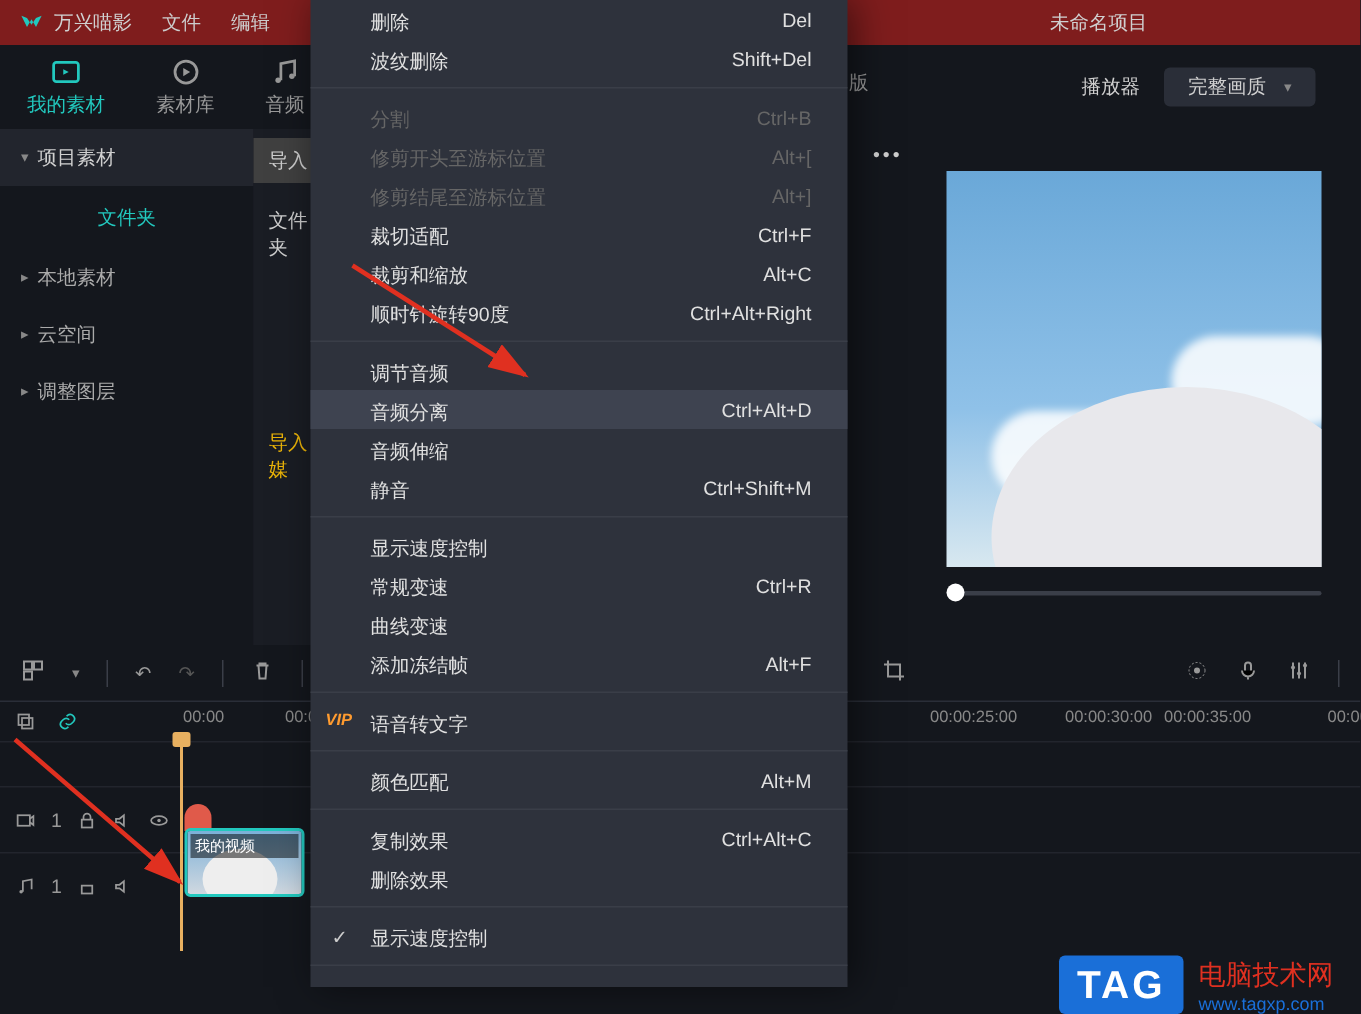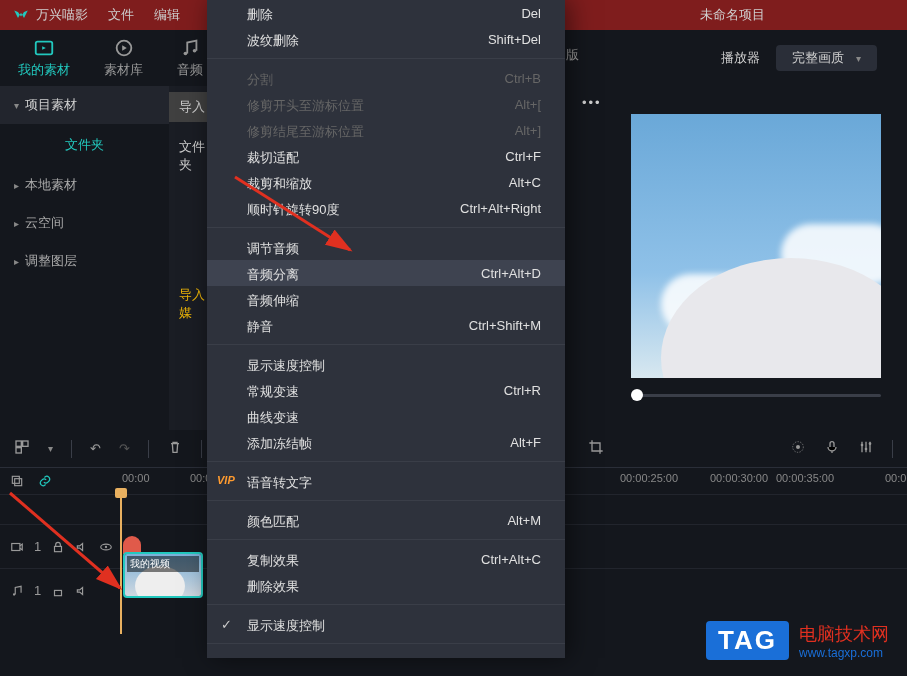--- a/index.html
+++ b/index.html
@@ -76,21 +76,21 @@
 .clip-dome { position:absolute; bottom:-10px; left:10px; width:50px; height:40px; background:#eee; border-radius:50%; }
 .clip-fx { position:absolute; left:123px; top:42px; width:18px; height:18px; background:#e05a4a; border-radius:9px 9px 0 0; }
 .playhead { position:absolute; left:120px; top:0; bottom:0; width:2px; background:#e8b060; z-index:5; }
 .playhead::before { content:""; position:absolute; top:-6px; left:-5px; width:12px; height:10px; background:#e8b060; border-radius:2px; }
 
 
 .arrow { position:absolute; z-index:200; }
 .arrow svg { overflow:visible; }
 
 
-.wm-tag { position:absolute; right:18px; bottom:16px; z-index:300; display:flex; align-items:center; gap:10px; }
+.wm-tag { position:absolute; right:18px; bottom:0; z-index:300; display:flex; align-items:center; gap:10px; }
 .wm-tag .tag-box { background:#1a6fd8; color:#fff; font-weight:bold; font-size:26px; padding:4px 12px; border-radius:4px; letter-spacing:2px; }
 .wm-tag .tag-txt { display:flex; flex-direction:column; }
 .wm-tag .tag-txt .l1 { color:#e03020; font-weight:normal; font-size:18px; }
 .wm-tag .tag-txt .l2 { color:#1a6fd8; font-size:12px; }
 
 .chev { font-size:10px; color:#888; }
 
 .more-dots { position:absolute; left:582px; top:95px; color:#ccc; letter-spacing:2px; z-index:50; }
 </style>
 </head>

